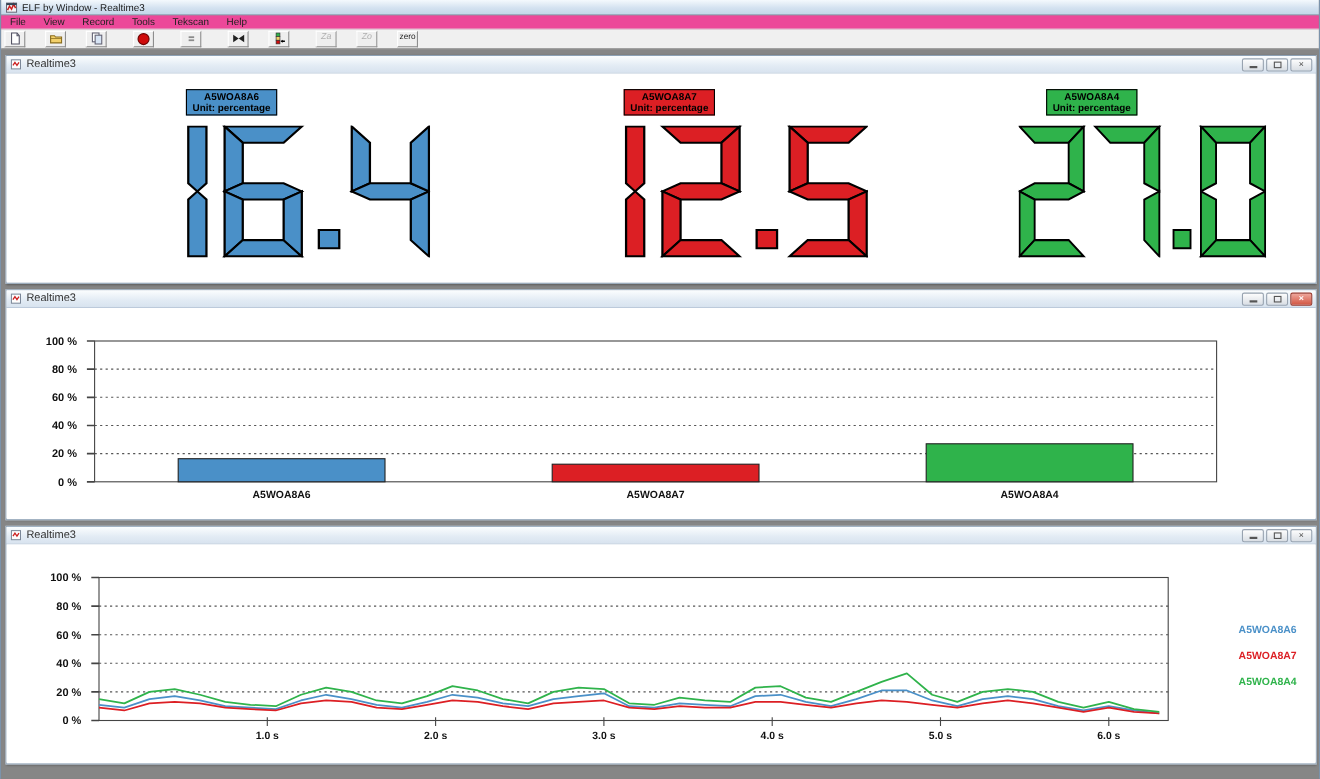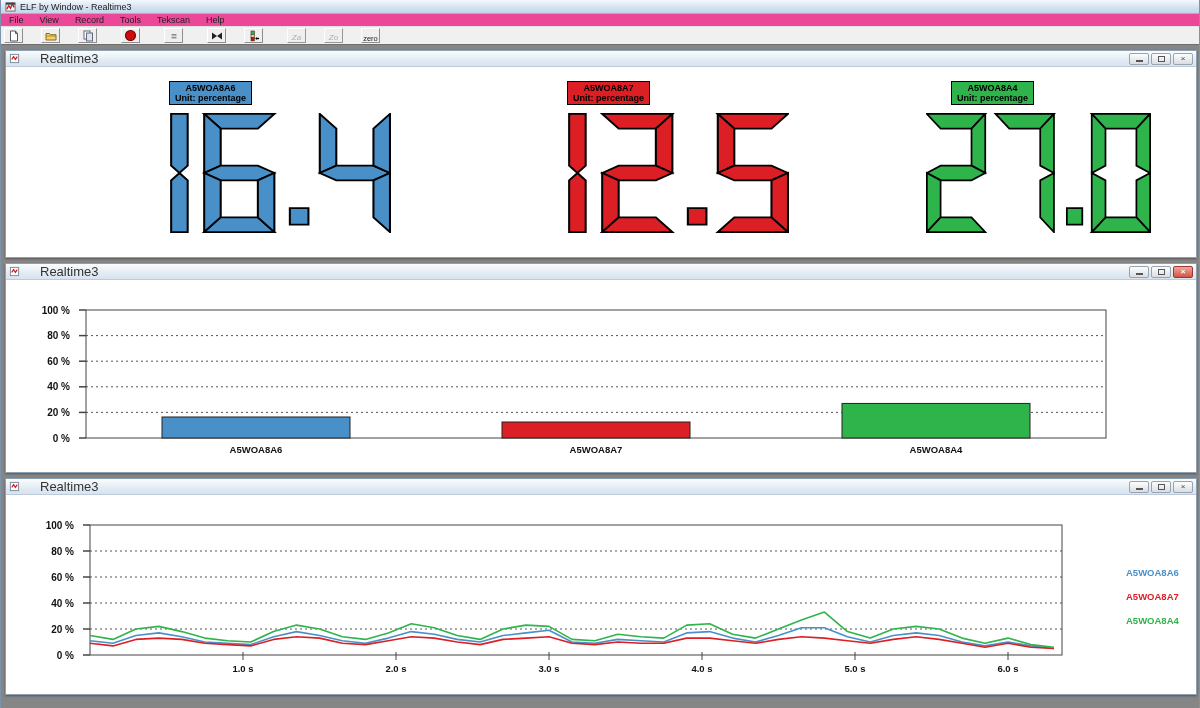--- a/index.html
+++ b/index.html
@@ -6,33 +6,33 @@
   html,body{width:1200px;height:708px;overflow:hidden;font-family:"Liberation Sans",sans-serif;}
   body{background:#868686;border-left:1px solid #7b93ab;border-right:1px solid #7b93ab}
 
   
   .titlebar{height:14px;background:linear-gradient(#f4f9fd,#d4e2f0 55%,#c3d7e9);
     display:flex;align-items:center;padding:0 4px;gap:4px;border-bottom:1px solid #9db4ca}
   .app-title{font-size:9px;color:#1b1b1b}
   .menubar{height:13px;background:#ec4899;display:flex;align-items:center;border-bottom:1px solid #e2e2e2}
   .menu-item{font-size:9px;color:#222;padding:0 8px;cursor:default}
   .toolbar{height:18px;background:#f0f0f0;display:flex;align-items:center;padding:0 3px;border-bottom:1px solid #6e6e6e}
-  .tbtn{width:19px;height:15px;display:flex;align-items:flex-end;justify-content:center;background:#efefef;
+  .tbtn{width:19px;height:15px;display:flex;align-items:flex-start;justify-content:center;background:#efefef;
     border:1px solid;border-color:#ffffff #8e8e8e #8e8e8e #ffffff;margin-right:18px}
   .tbtn.disabled{opacity:.9}
   .tsep{width:6px}
   .zero-label{font-size:7.5px;color:#222;line-height:7px}
   .tare-label{font-size:8px;font-style:italic;color:#a8a8a8;line-height:8px}
 
   
   .workspace{position:relative;width:1200px;height:663px;background:#868686}
   .cwin{position:absolute;left:4px;width:1192px;background:#fff;border:1px solid #8da1b5;box-shadow:0 1px 2px rgba(0,0,0,.35)}
   .cwin-titlebar{height:16px;background:linear-gradient(#fbfdfe,#e2ebf4 60%,#d8e3ef);
     border-bottom:1px solid #bccadb;display:flex;align-items:center;padding:0 3px}
-  .cwin-title{font-size:13px;color:#333;margin-left:20px;flex:1}
+  .cwin-title{font-size:10px;color:#333;margin-left:4px;flex:1}
   .wbtn{width:20px;height:12px;border:1px solid #98a3b0;border-radius:2px;margin-left:2px;
     background:linear-gradient(#fdfdfd,#d9dee4);display:flex;align-items:center;justify-content:center;color:#444;font-size:8px;line-height:8px}
   .wbtn .g-min{width:7px;height:2px;background:#555;margin-top:4px}
   .wbtn .g-max{width:7px;height:6px;border:1px solid #555}
   .wbtn.close-red{background:linear-gradient(#efa79c,#d25643);border-color:#9c392c;color:#fff;font-weight:bold}
   .cwin-content{position:relative;background:#fff;overflow:hidden}
 
   
   .dg{position:absolute;top:14px;width:232px}
   .dlabel{display:inline-block;border:1px solid #000;font-size:9px;font-weight:bold;line-height:10px;

